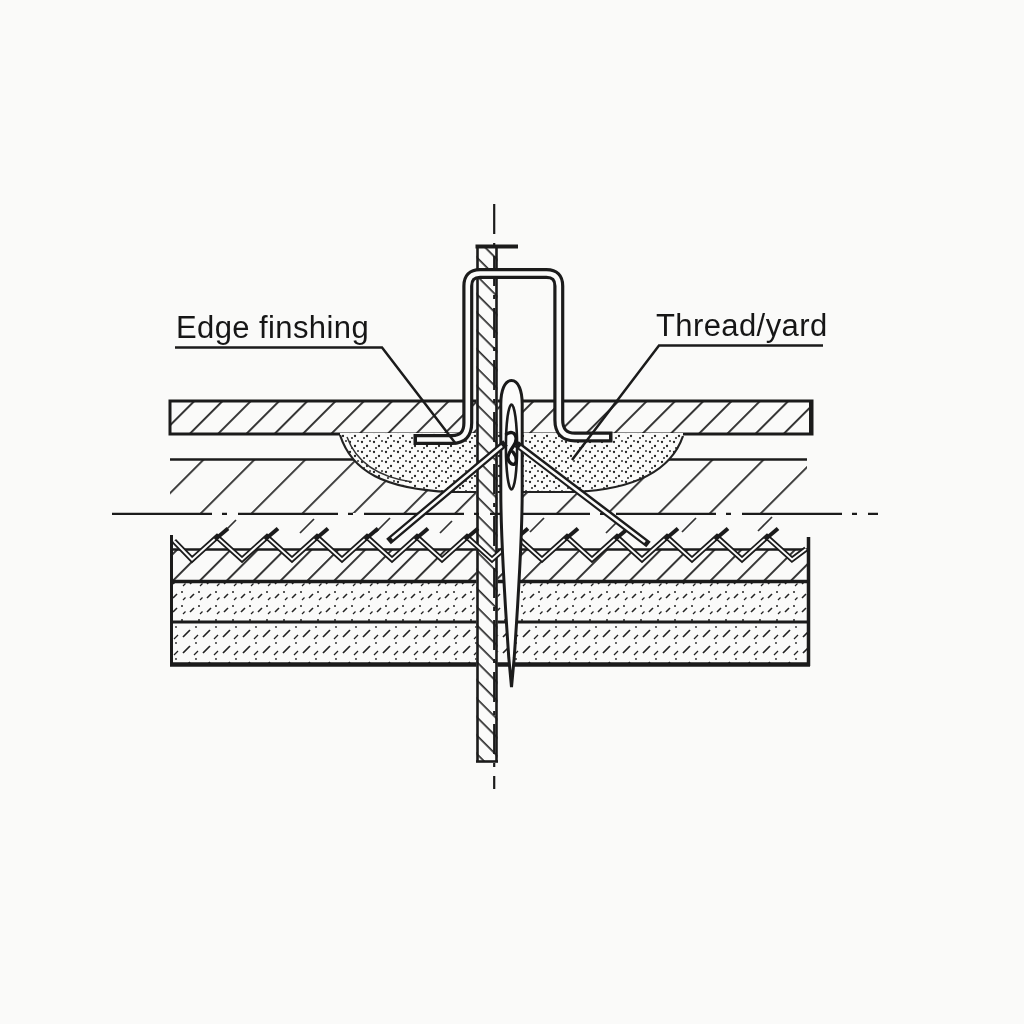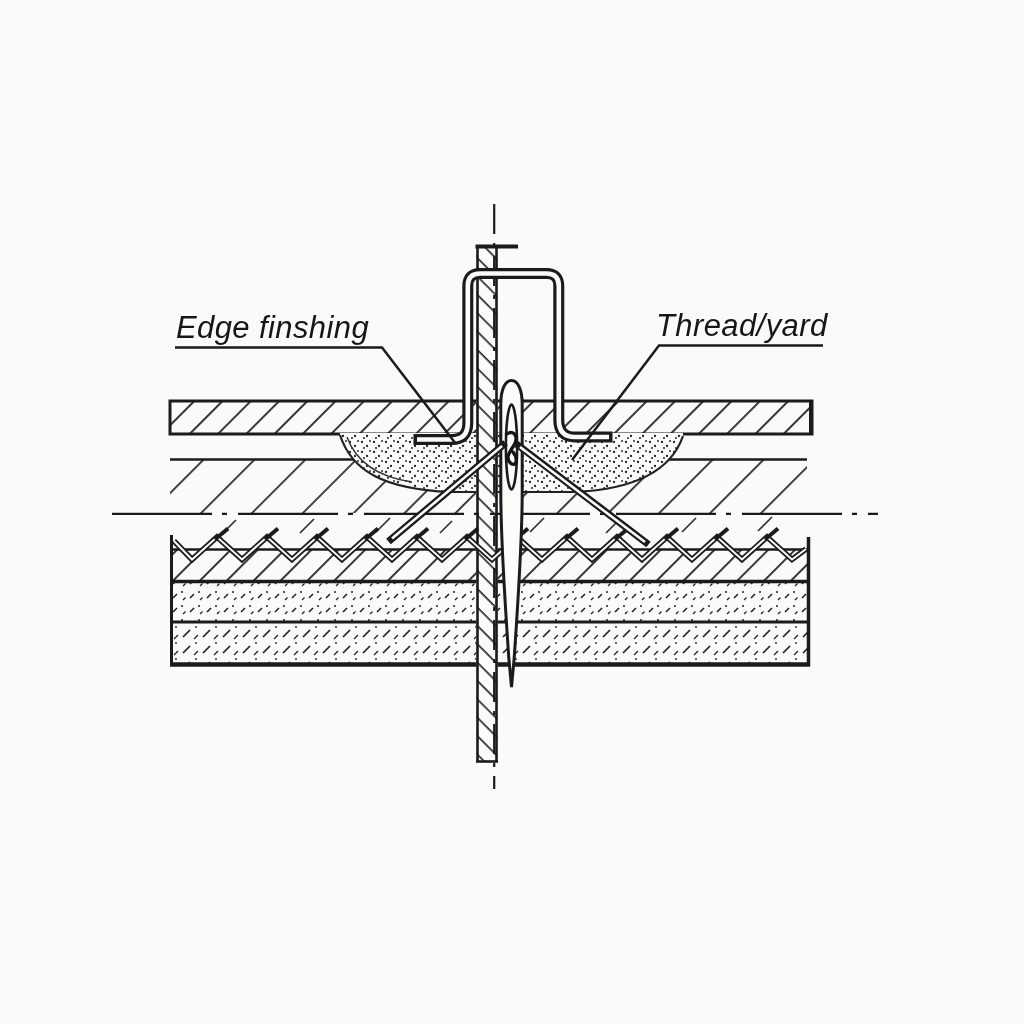--- a/index.html
+++ b/index.html
@@ -4,21 +4,21 @@
 <style>
   html, body {
     margin: 0;
     padding: 0;
     background: #fafaf9;
     width: 1024px;
     height: 1024px;
     overflow: hidden;
     font-family: "Liberation Sans", sans-serif;
   }
-  #stage { width: 852px; height: 1024px; font-style: italic; }
+  #stage { width: 852px; height: 1024px; }
   svg { display: block; }
   text.dlabel {
     font-family: "Liberation Sans", "DejaVu Sans", sans-serif;
     font-size: 31px;
     letter-spacing: 0.4px;
     fill: #161616;
   }
 </style>
 </head>
 <body>

